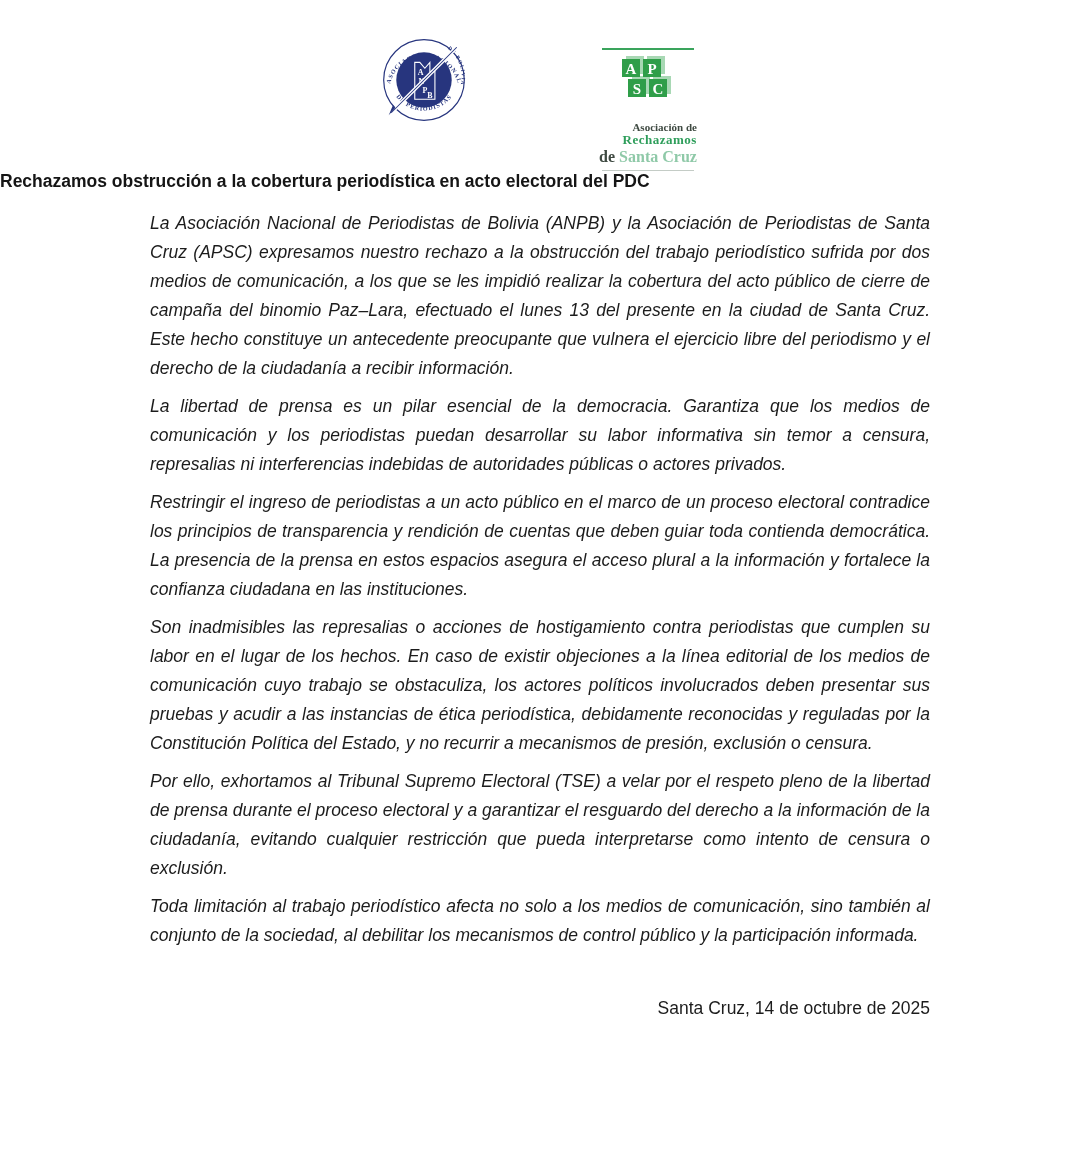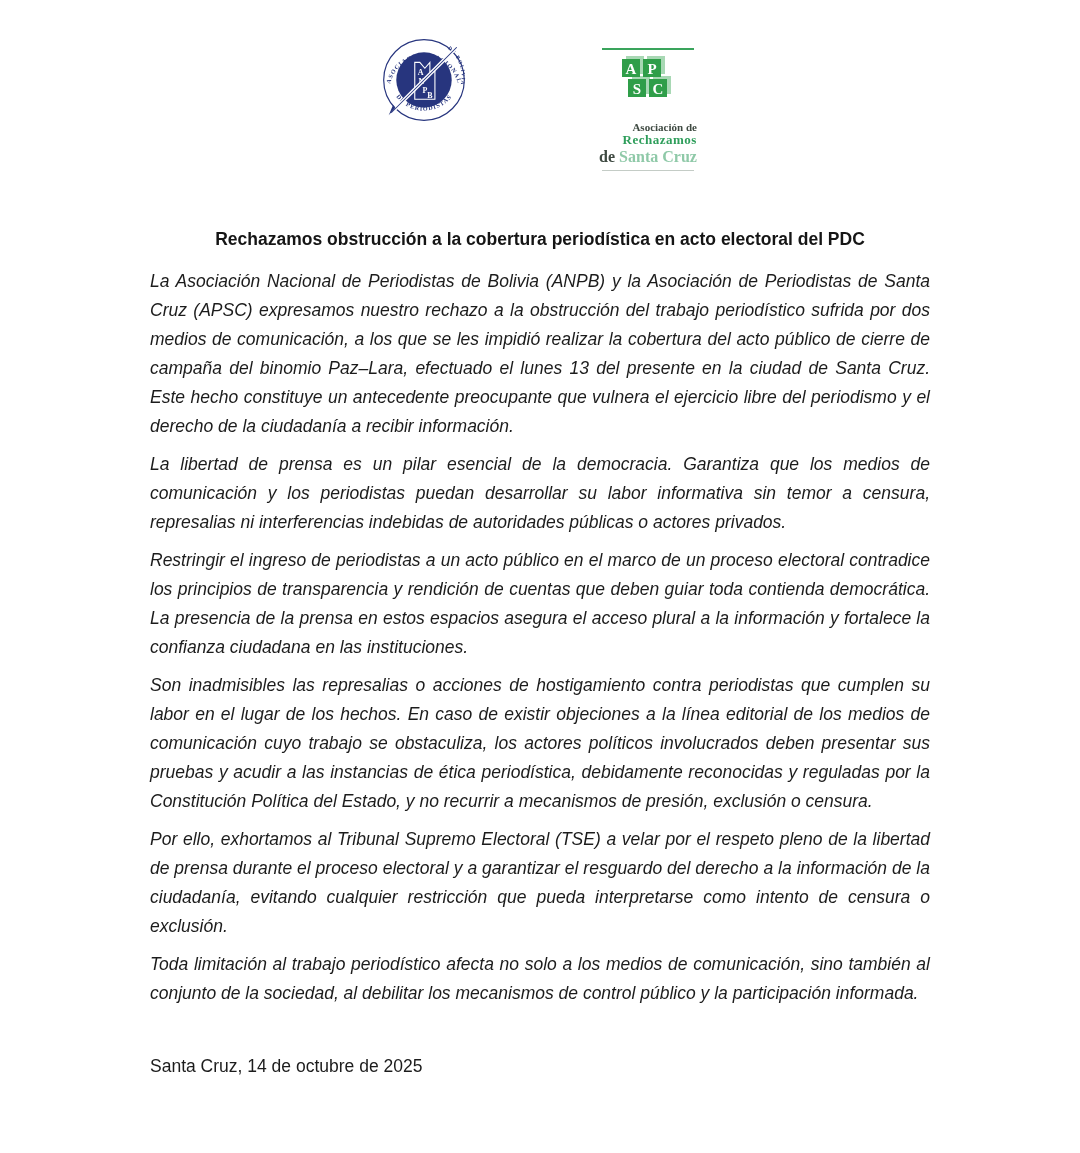--- a/index.html
+++ b/index.html
@@ -40,39 +40,38 @@
     line-height: 1.12;
     white-space: nowrap;
     margin-top: 20px;
   }
   .apsc-caption .l1 { font-size: 11px; font-weight: bold; color: #3f4a42; }
   .apsc-caption .l2 { font-size: 13px; font-weight: bold; color: #2e9e5b; letter-spacing: 0.5px; }
   .apsc-caption .l3 { font-size: 16px; font-weight: bold; color: #3f4a42; }
   .apsc-caption .l3 .light { color: #8fc9a8; }
   
   .doc-title {
-    margin-top: 58px;
-    text-align: center;
+    text-align: left;
     font-size: 17.5px;
     font-weight: bold;
     color: #151515;
   }
   
   .doc-body {
     width: 780px;
     margin: 17px auto 0 auto;
     font-size: 17.5px;
     line-height: 29px;
     text-align: justify;
   }
   .doc-body p { margin-bottom: 9px; font-style: italic; }
   .dateline {
     width: 780px;
     margin: 44px auto 0 auto;
-    text-align: left;
+    text-align: right;
     font-size: 17.5px;
     line-height: 29px;
     padding-bottom: 80px;
   }
   
   .seal-ring-text { font-family: "Liberation Serif", serif; font-weight: bold; letter-spacing: 1.2px; }
   .seal-mono { font-family: "Liberation Serif", serif; font-weight: bold; }
   .apsc-letter { font-family: "Liberation Serif", serif; font-weight: bold; }
 </style>
 </head>

